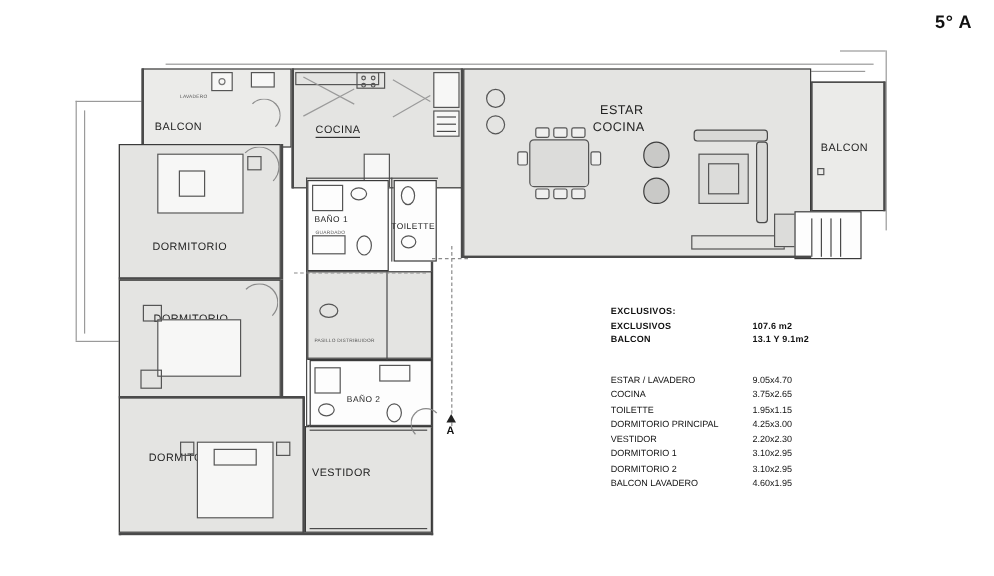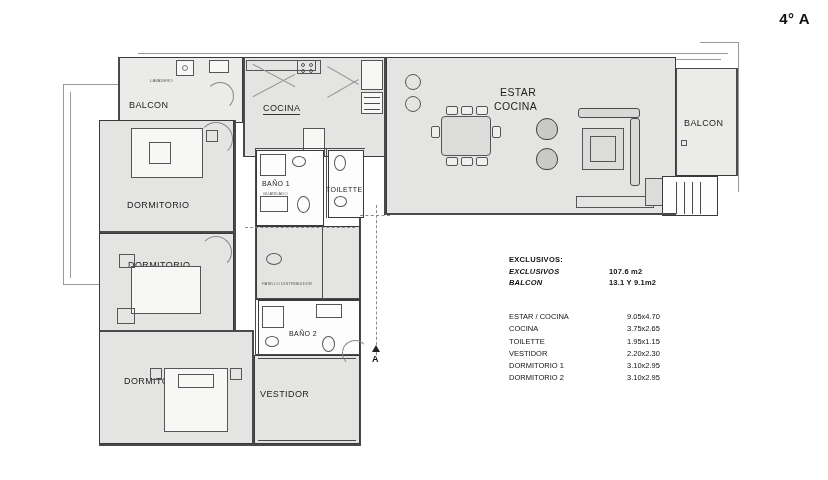--- a/index.html
+++ b/index.html
@@ -89,21 +89,21 @@
   #legend .sup-head {
     font-weight: bold;
     letter-spacing: 0.3px;
     margin-bottom: 3px;
   }
   #legend .sup-row {
     display: flex;
     font-weight: bold;
     margin-bottom: 2px;
   }
-  #legend .sup-row .k { width: 100px; letter-spacing: 0.2px; font-style: italic; }
+  #legend .sup-row .k { width: 118px; letter-spacing: 0.2px; }
   #legend .sup-row .v { letter-spacing: 0.2px; }
   #legend .area-table {
     margin-top: 24px;
   }
   #legend .area-row {
     display: flex;
     line-height: 12.3px;
   }
   #legend .area-row .k { width: 118px; }
   #legend .area-row .v { }
@@ -159,21 +159,21 @@
     font-size: 9px;
     font-weight: bold;
     color: #111;
   }
 </style>
 </head>
 <body>
 
 <div id="root">
 
-  <div id="plan-title">4° A</div>
+  <div id="plan-title">5° A</div>
 
   <div class="hair" style="left:138px; top:53px; width:590px; height:1px;"></div>
   <div class="hair" style="left:146px; top:59px; width:575px; height:1px;"></div>
   <div class="hair" style="left:63px; top:84px; width:78px; height:1px;"></div>
   <div class="hair" style="left:63px; top:84px; width:1px; height:200px;"></div>
   <div class="hair" style="left:63px; top:284px; width:38px; height:1px;"></div>
   <div class="hair" style="left:70px; top:92px; width:1px; height:186px;"></div>
 
   <div class="thin" style="left:99px; top:120px; width:2px; height:326px;"></div>
   <div class="thin" style="left:99px; top:444px; width:262px; height:2px;"></div>
@@ -331,39 +331,47 @@
       <div class="k">EXCLUSIVOS</div>
       <div class="v">107.6 m2</div>
     </div>
     <div class="sup-row">
       <div class="k">BALCON</div>
       <div class="v">13.1 Y 9.1m2</div>
     </div>
 
     <div class="area-table">
       <div class="area-row">
-        <div class="k">ESTAR / COCINA</div>
+        <div class="k">ESTAR / LAVADERO</div>
         <div class="v">9.05x4.70</div>
       </div>
       <div class="area-row">
         <div class="k">COCINA</div>
         <div class="v">3.75x2.65</div>
       </div>
       <div class="area-row">
         <div class="k">TOILETTE</div>
         <div class="v">1.95x1.15</div>
       </div>
       <div class="area-row">
+        <div class="k">DORMITORIO PRINCIPAL</div>
+        <div class="v">4.25x3.00</div>
+      </div>
+      <div class="area-row">
         <div class="k">VESTIDOR</div>
         <div class="v">2.20x2.30</div>
       </div>
       <div class="area-row">
         <div class="k">DORMITORIO 1</div>
         <div class="v">3.10x2.95</div>
       </div>
       <div class="area-row">
         <div class="k">DORMITORIO 2</div>
         <div class="v">3.10x2.95</div>
       </div>
+      <div class="area-row">
+        <div class="k">BALCON LAVADERO</div>
+        <div class="v">4.60x1.95</div>
+      </div>
     </div>
   </div>
 
 </div>
 
 </body></html>

